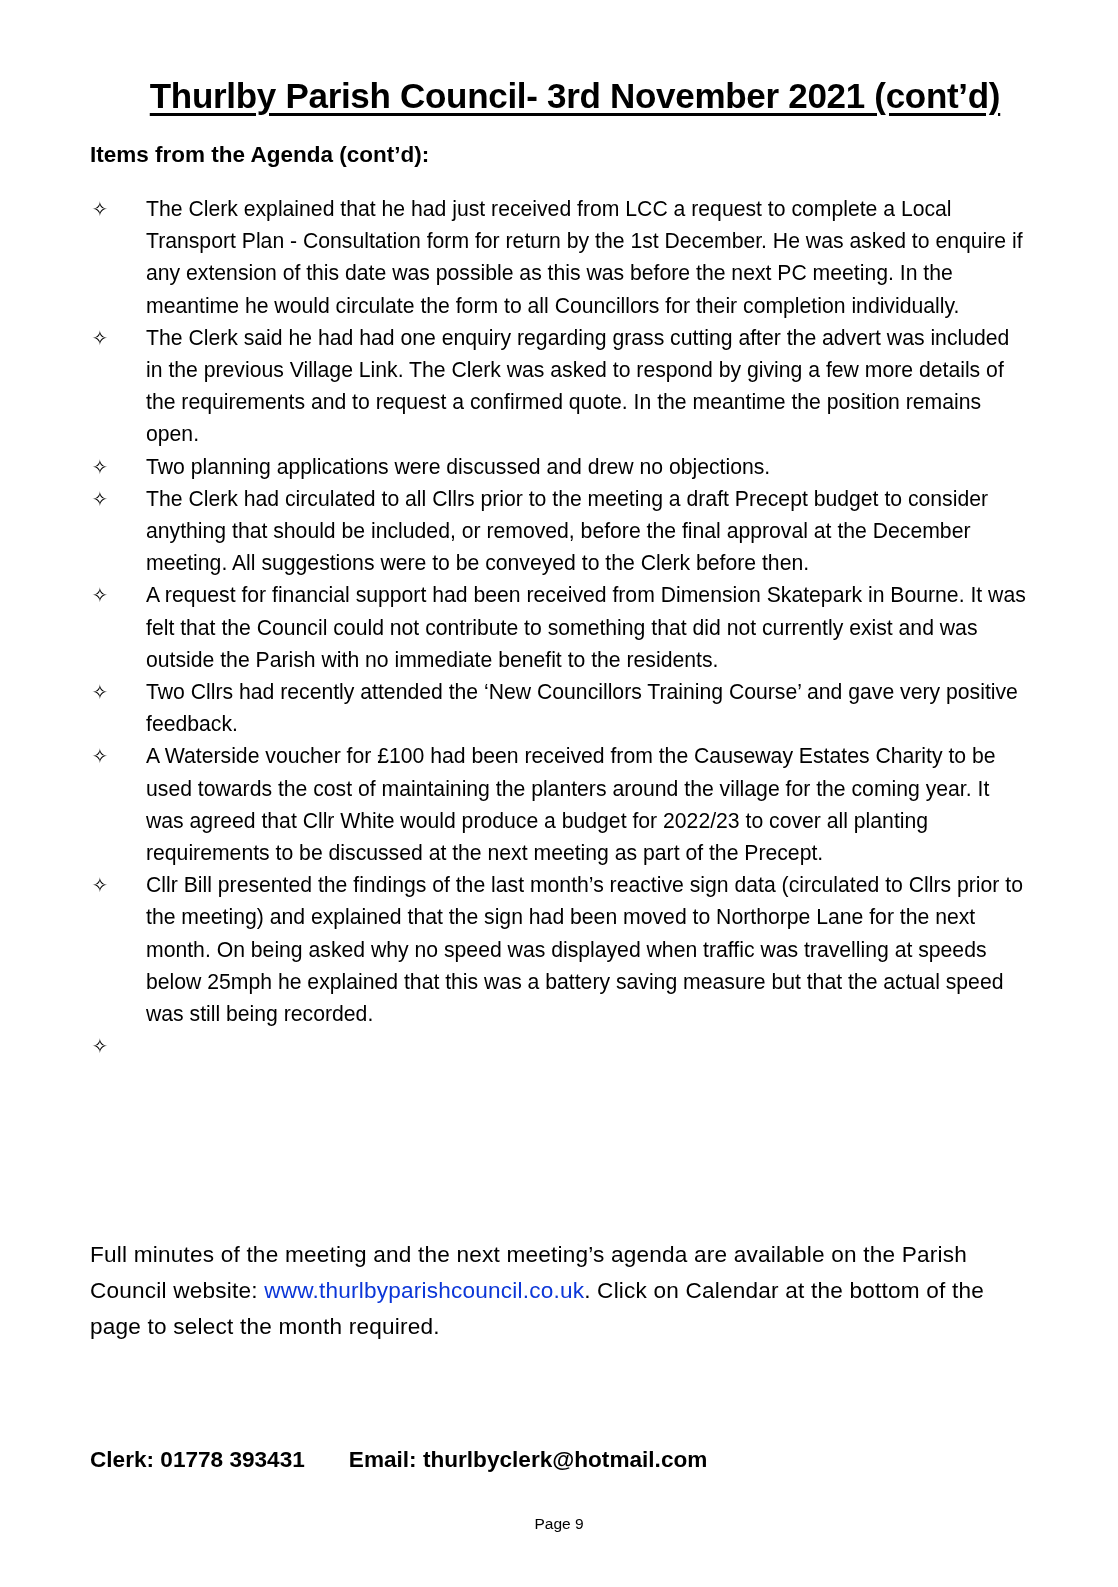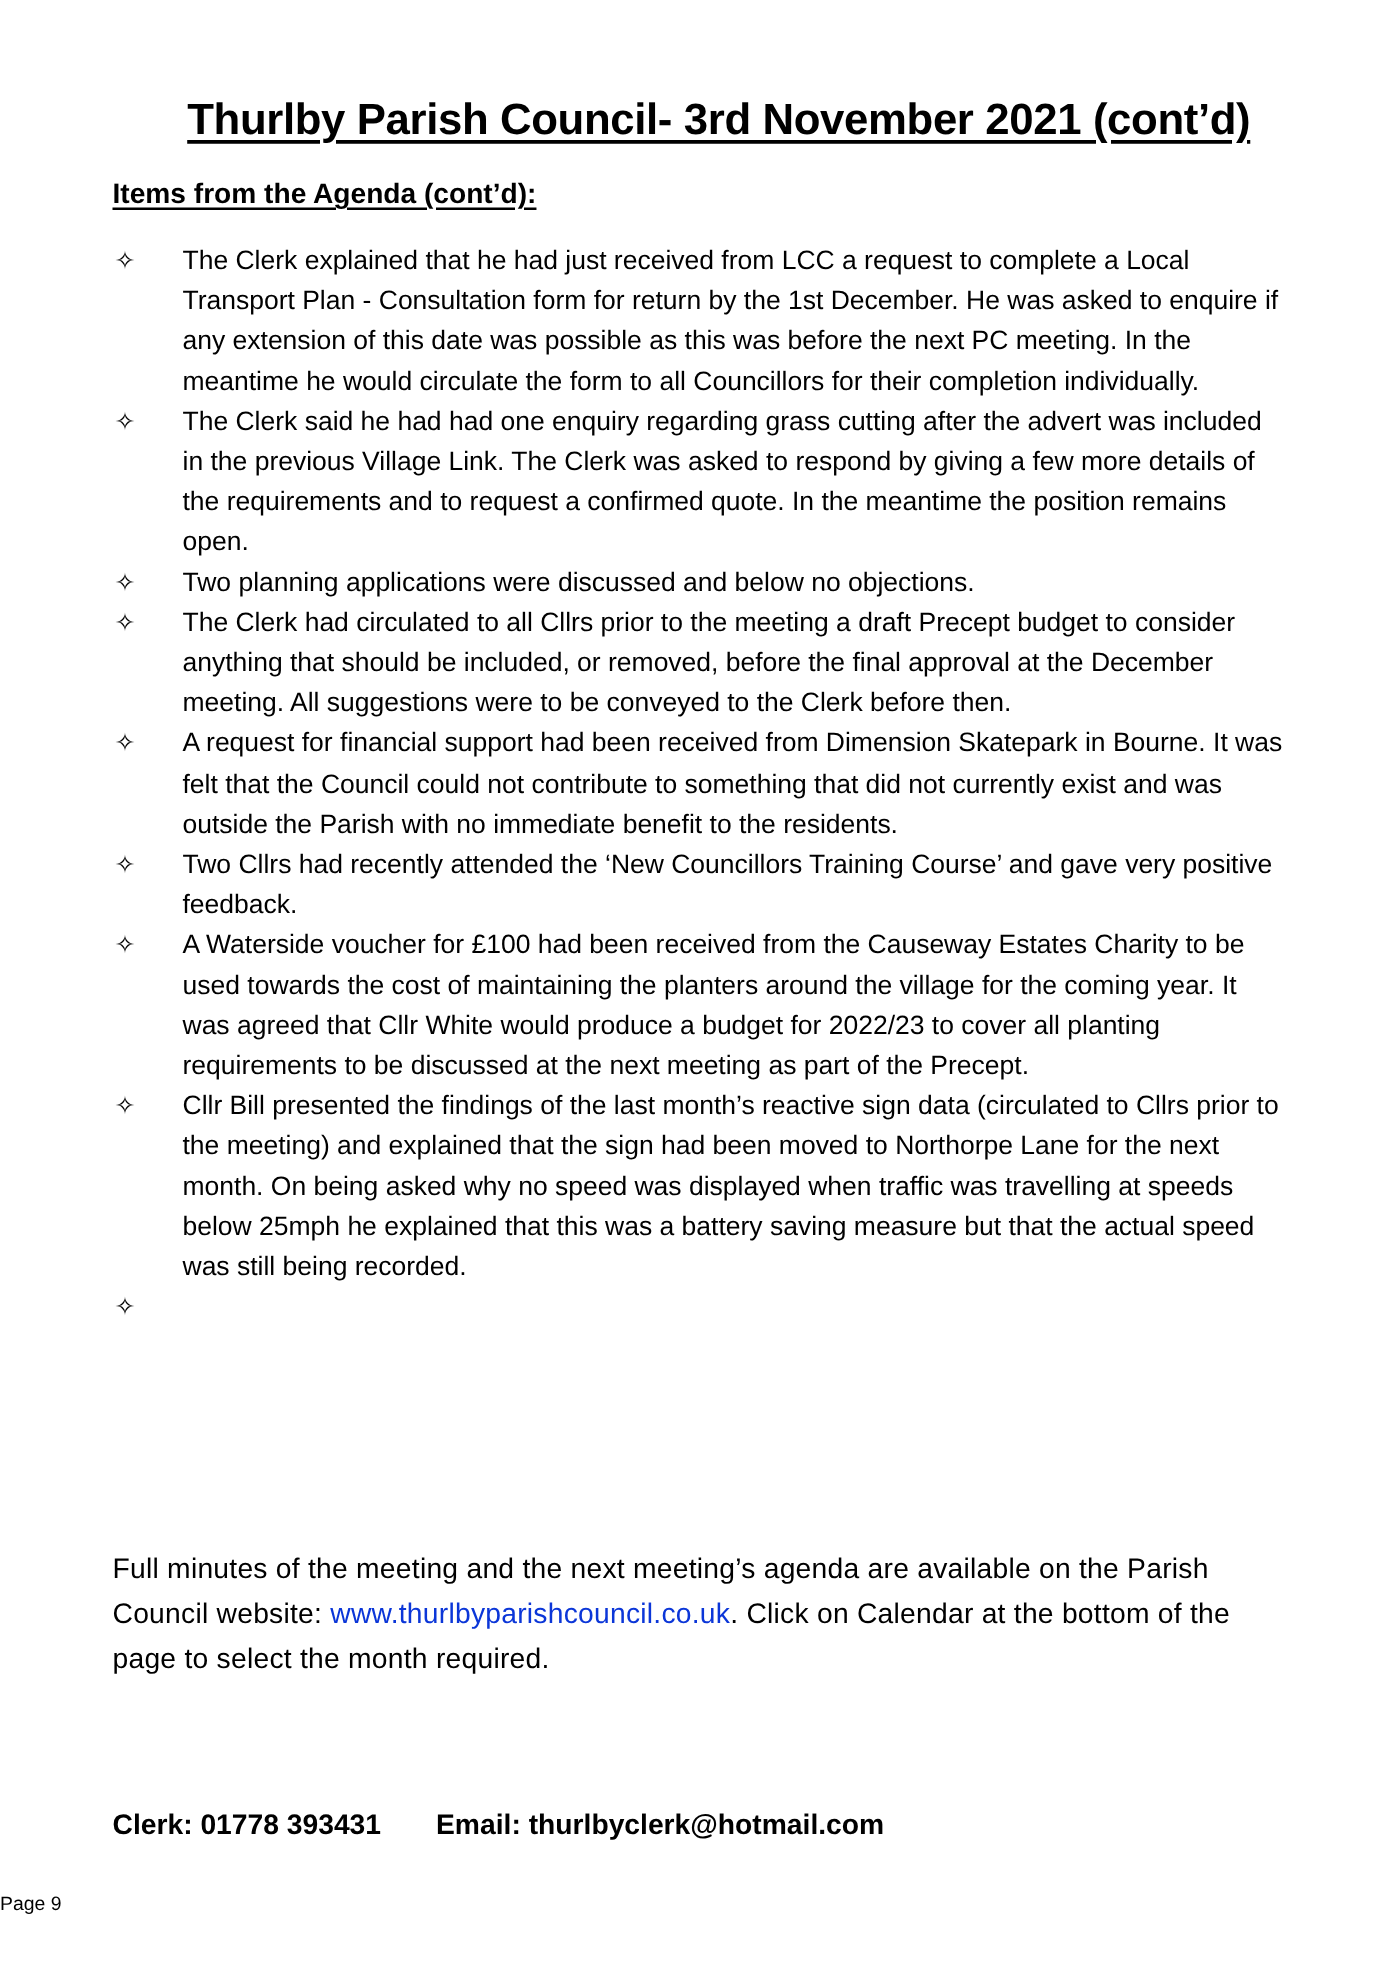--- a/index.html
+++ b/index.html
@@ -3,43 +3,43 @@
 <meta charset="utf-8">
 <style>
   html, body { margin: 0; padding: 0; background: #ffffff; }
   body { width: 1118px; height: 1587px; position: relative; overflow: hidden;
          font-family: "Liberation Sans", "DejaVu Sans", sans-serif; color: #000; }
   .page { position: absolute; left: 0; top: 0; width: 1118px; height: 1587px; }
   .title { position: absolute; top: 76px; left: 16px; width: 1118px; text-align: center;
            font-weight: bold; font-size: 35px; letter-spacing: -0.3px; }
   .title span { text-decoration: underline; text-decoration-thickness: 3px; text-underline-offset: 5px; }
   .subtitle { position: absolute; top: 142px; left: 90px; font-weight: bold; font-size: 22.5px;
-              text-decoration: underline; text-decoration-thickness: 2px; text-underline-offset: 4px; }
+              text-decoration-thickness: 2px; text-underline-offset: 4px; }
   .items { position: absolute; top: 193px; left: 90px; width: 940px; margin: 0; padding: 0; list-style: none; }
   .item { position: relative; padding-left: 56px; font-size: 21.2px; line-height: 32.2px; }
   .bullet { position: absolute; left: 0; top: 0; width: 20px; text-align: center; font-size: 20px; }
   .para { position: absolute; left: 90px; width: 940px; font-size: 22.6px; line-height: 36px; letter-spacing: 0.2px; }
   .p1 { top: 1237px; }
   .link { color: #0b36d8; }
   .p2 { top: 1360px; font-weight: bold; font-size: 22px; line-height: 36px; letter-spacing: 0; }
   .contact { position: absolute; top: 1447px; left: 90px; font-weight: bold; font-size: 22.6px; text-align: center; }
   .contact .email { margin-left: 44px; }
-  .footer { position: absolute; top: 1515px; left: 0; width: 1118px; font-size: 15.5px; }
+  .footer { position: absolute; top: 1515px; left: 0; width: 1118px; text-align: center; font-size: 15.5px; }
 </style>
 </head>
 <body>
 
 <div class="page">
   <div class="title"><span>Thurlby Parish Council- 3rd November 2021 (cont’d)</span></div>
   <div class="subtitle">Items from the Agenda (cont’d):</div>
 
   <ul class="items">
     <li class="item"><span class="bullet">✧</span><span>The Clerk explained that he had just received from LCC a request to complete a Local Transport Plan - Consultation form for return by the 1st December. He was asked to enquire if any extension of this date was possible as this was before the next PC meeting. In the meantime he would circulate the form to all Councillors for their completion individually.</span></li>
     <li class="item"><span class="bullet">✧</span><span>The Clerk said he had had one enquiry regarding grass cutting after the advert was included in the previous Village Link. The Clerk was asked to respond by giving a few more details of the requirements and to request a confirmed quote. In the meantime the position remains open.</span></li>
-    <li class="item"><span class="bullet">✧</span><span>Two planning applications were discussed and below no objections.</span></li>
+    <li class="item"><span class="bullet">✧</span><span>Two planning applications were discussed and drew no objections.</span></li>
     <li class="item"><span class="bullet">✧</span><span>The Clerk had circulated to all Cllrs prior to the meeting a draft Precept budget to consider anything that should be included, or removed, before the final approval at the December meeting. All suggestions were to be conveyed to the Clerk before then.</span></li>
     <li class="item"><span class="bullet">✧</span><span>A request for financial support had been received from Dimension Skatepark in Bourne. It was felt that the Council could not contribute to something that did not currently exist and was outside the Parish with no immediate benefit to the residents.</span></li>
     <li class="item"><span class="bullet">✧</span><span>Two Cllrs had recently attended the ‘New Councillors Training Course’ and gave very positive feedback.</span></li>
     <li class="item"><span class="bullet">✧</span><span>A Waterside voucher for £100 had been received from the Causeway Estates Charity to be used towards the cost of maintaining the planters around the village for the coming year. It was agreed that Cllr White would produce a budget for 2022/23 to cover all planting requirements to be discussed at the next meeting as part of the Precept.</span></li>
     <li class="item"><span class="bullet">✧</span><span>Cllr Bill presented the findings of the last month’s reactive sign data (circulated to Cllrs prior to the meeting) and explained that the sign had been moved to Northorpe Lane for the next month. On being asked why no speed was displayed when traffic was travelling at speeds below 25mph he explained that this was a battery saving measure but that the actual speed was still being recorded.</span></li>
     <li class="item"><span class="bullet">✧</span></li>
   </ul>
 
   <div class="para p1"><span>Full minutes of the meeting and the next meeting’s agenda are available on the Parish Council website: </span><a class="link">www.thurlbyparishcouncil.co.uk</a><span>. Click on Calendar at the bottom of the page to select the month required.</span></div>
 

